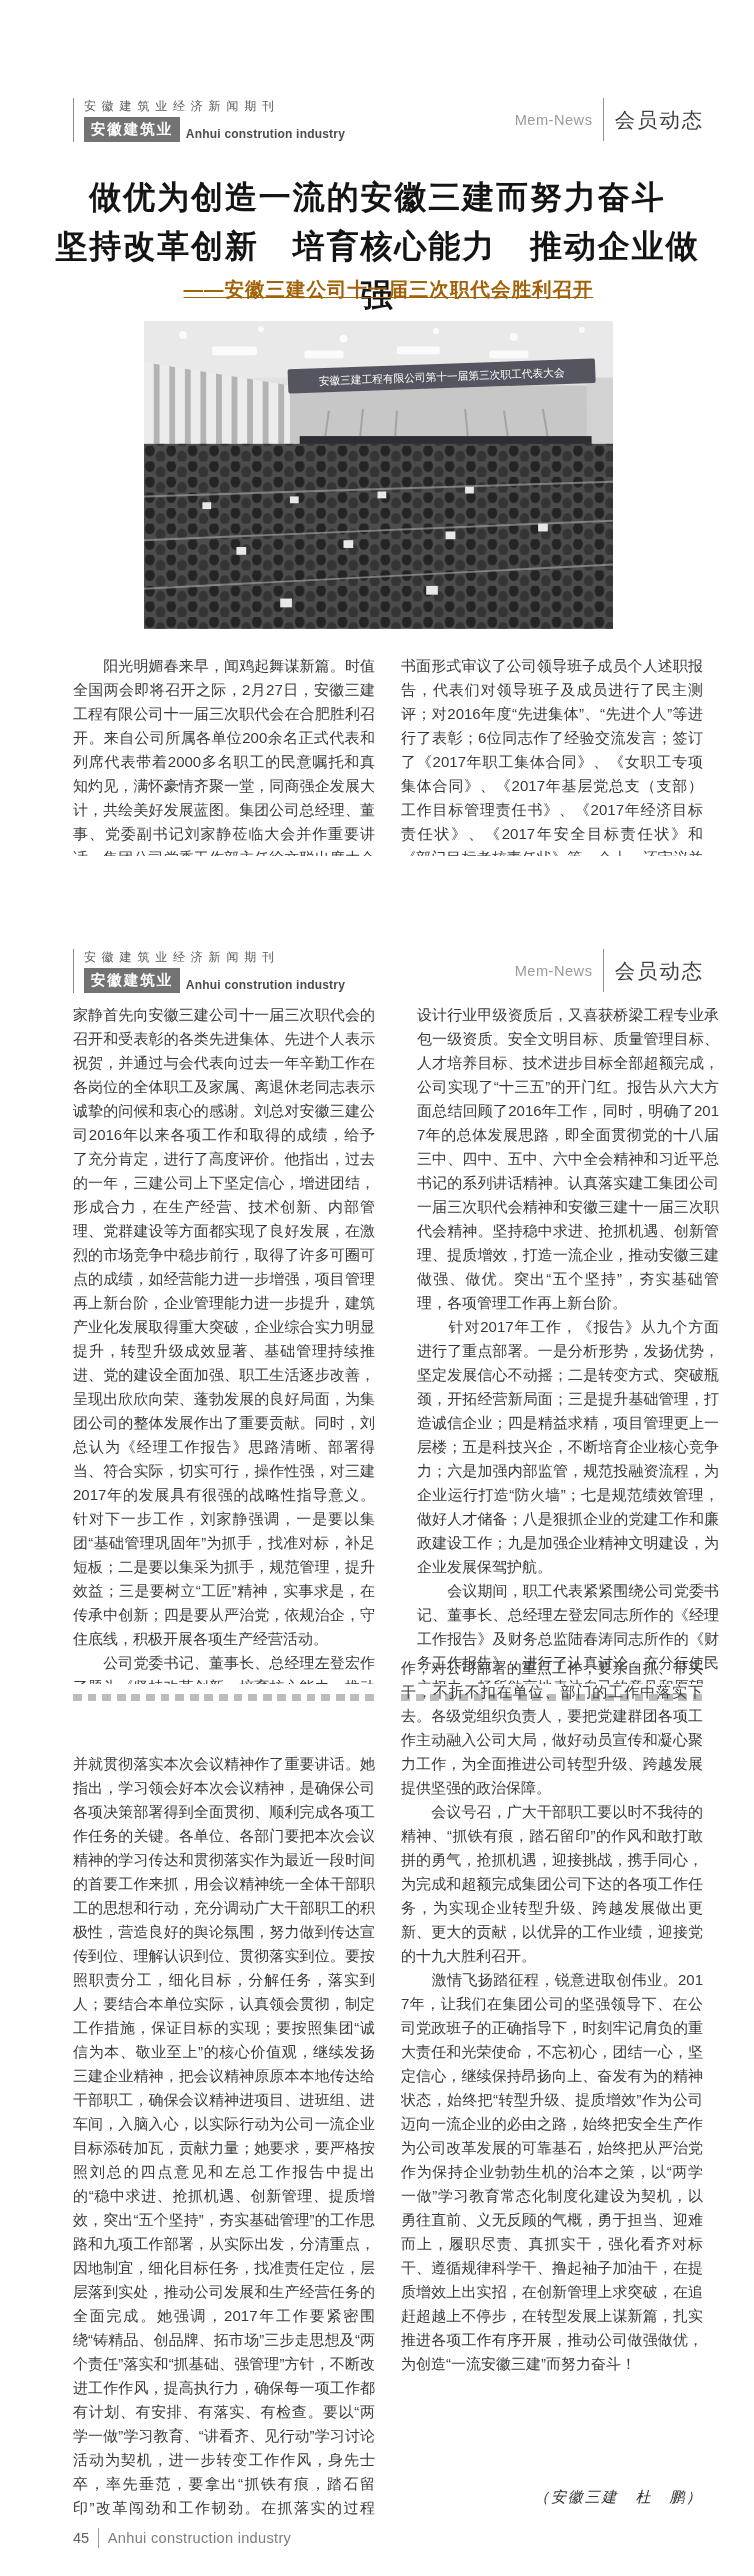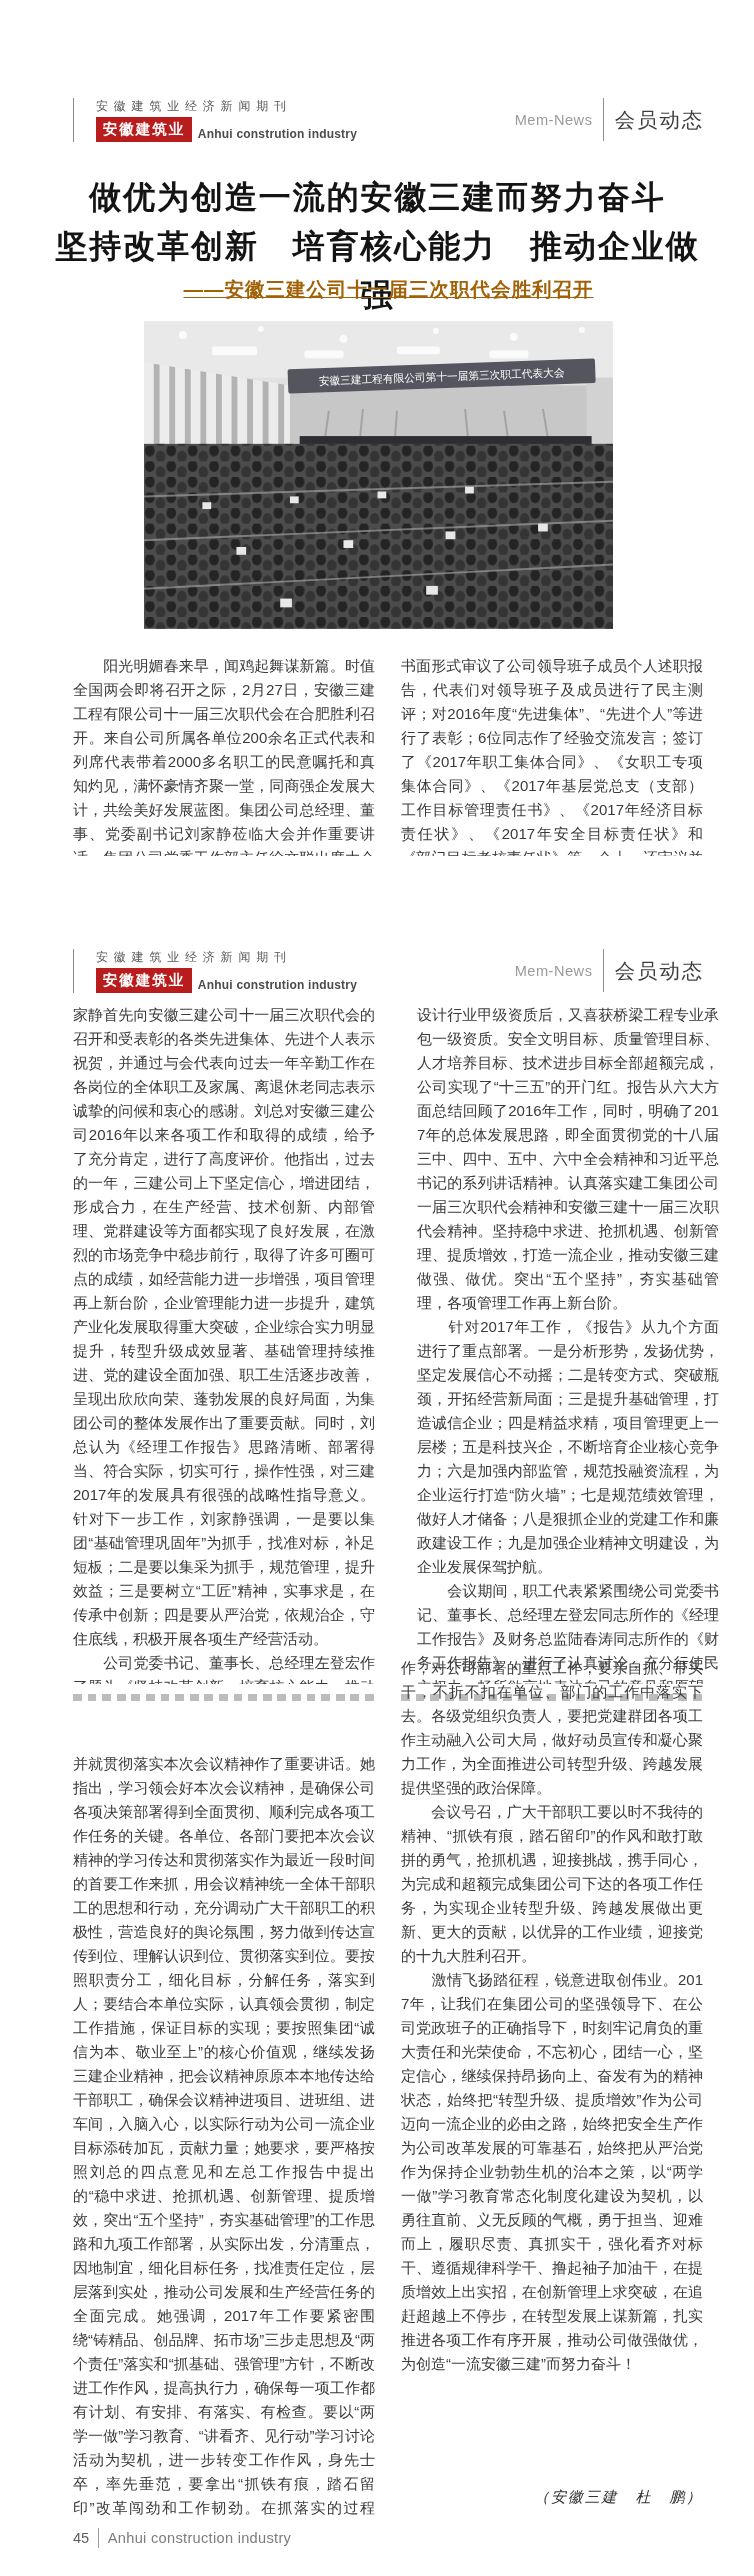--- a/index.html
+++ b/index.html
@@ -1,24 +1,24 @@
 <!DOCTYPE html>
 <html><head>
 <meta charset="utf-8">
 <style>
   html,body{margin:0;padding:0;background:#ffffff;}
   .page{position:relative;width:754px;height:2576px;background:#ffffff;overflow:hidden;
         font-family:"Liberation Sans",sans-serif;color:#3c3c3c;}
   
   .mast{position:absolute;left:73px;width:631px;height:51px;display:flex;
         justify-content:space-between;align-items:flex-end;}
-  .mast-left{border-left:1.9px solid #8a8a8a;padding-left:22px;}
+  .mast-left{border-left:1.9px solid #8a8a8a;padding-left:10px;}
   .journal-line{font-size:12px;color:#5a5a5a;letter-spacing:5.8px;line-height:16.6px;}
   .logo-row{display:flex;align-items:flex-end;margin-top:2.9px;}
-  .logo-box{background:#b91c1c;color:#ffffff;font-weight:bold;font-size:14.6px;
+  .logo-box{background:#737373;color:#ffffff;font-weight:bold;font-size:14.6px;
             letter-spacing:1.9px;padding:2.9px 6.8px;}
   .logo-en{font-size:12px;font-weight:bold;color:#4c4c4e;margin-left:5.8px;
            letter-spacing:0.2px;padding-bottom:1px;}
   .mast-right{display:flex;align-items:center;height:45px;}
   .mem-news{font-size:14.6px;color:#9a9a9a;letter-spacing:0.5px;}
   .mast-divider{width:1px;height:43px;background:#8f8f8f;margin:0 10.7px;}
   .section-cn{font-size:20.4px;color:#3e3e3e;letter-spacing:1.9px;}
   
   .headline{position:absolute;left:39px;width:677px;text-align:center;
             font-size:32px;font-weight:bold;color:#141414;letter-spacing:1.9px;line-height:49px;}

